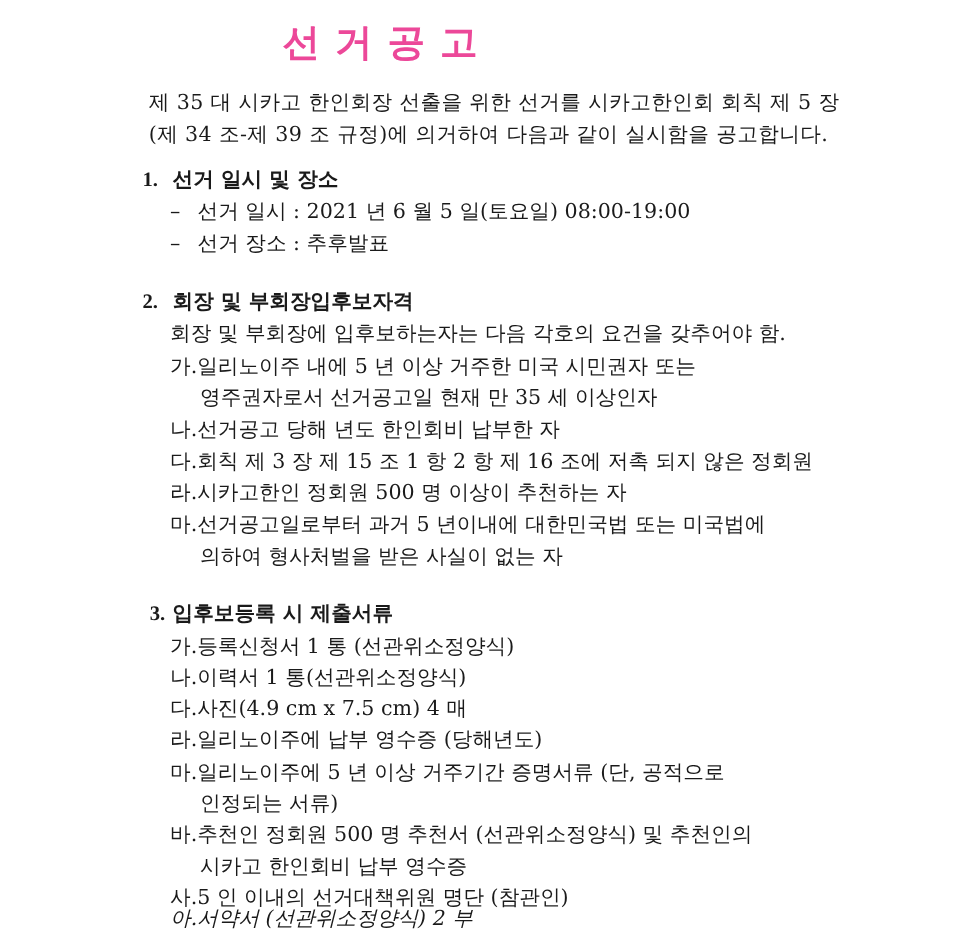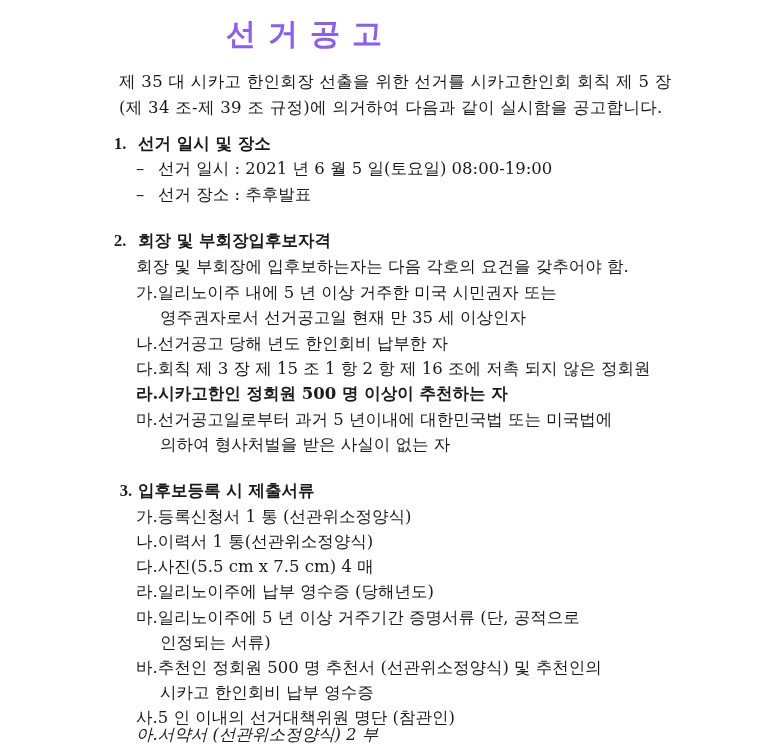--- a/index.html
+++ b/index.html
@@ -1,20 +1,20 @@
 <!DOCTYPE html>
 <html><head>
 <meta charset="utf-8">
 <style>
   html, body { margin:0; padding:0; background:#ffffff; }
   body { width:768px; height:753px; overflow:hidden; position:relative;
          font-family:"DejaVu Serif", "Liberation Serif", serif; color:#1a1a1a; }
   .title { position:absolute; top:14px; left:0; width:620px; text-align:center;
            font-family:"DejaVu Sans", sans-serif; font-weight:bold; font-size:30px;
-           letter-spacing:12px; color:#8b5cf6; }
+           letter-spacing:12px; color:#ec4899; }
   .line { position:absolute; white-space:nowrap; font-size:16.5px; line-height:22px; }
   .intro { left:92px; letter-spacing:0.3px;margin-left:27px; }
   .heading { left:114px; font-family:"DejaVu Sans", sans-serif; font-weight:bold; font-size:16.5px; }
   .heading .num { font-family:"Liberation Serif", serif; font-weight:bold; display:inline-block; width:24px; }
   .dash { left:136px; }
   .dash .mark { display:inline-block; width:22px; }
   .body { left:136px; }
   .cont { left:160px; }
 </style>
 </head>
@@ -37,30 +37,30 @@
   </div>
 
   <div class="line heading" style="top:230px;">
     <span class="num">2.</span><span>회장 및 부회장입후보자격</span>
   </div>
   <div class="line body" style="top:256px;">회장 및 부회장에 입후보하는자는 다음 각호의 요건을 갖추어야 함.</div>
   <div class="line body" style="top:282px;">가.일리노이주 내에 5 년 이상 거주한 미국 시민권자 또는</div>
   <div class="line cont" style="top:307px;">영주권자로서 선거공고일 현재 만 35 세 이상인자</div>
   <div class="line body" style="top:333px;">나.선거공고 당해 년도 한인회비 납부한 자</div>
   <div class="line body" style="top:358px;">다.회칙 제 3 장 제 15 조 1 항 2 항 제 16 조에 저촉 되지 않은 정회원</div>
-  <div class="line body" style="top:383px;font-weight:bold;">라.시카고한인 정회원 500 명 이상이 추천하는 자</div>
+  <div class="line body" style="top:383px;">라.시카고한인 정회원 500 명 이상이 추천하는 자</div>
   <div class="line body" style="top:409px;">마.선거공고일로부터 과거 5 년이내에 대한민국법 또는 미국법에</div>
   <div class="line cont" style="top:434px;">의하여 형사처벌을 받은 사실이 없는 자</div>
 
   <div class="line heading" style="top:480px;text-align:center;">
     <span class="num">3.</span><span>입후보등록 시 제출서류</span>
   </div>
   <div class="line body" style="top:506px;">가.등록신청서 1 통 (선관위소정양식)</div>
   <div class="line body" style="top:531px;">나.이력서 1 통(선관위소정양식)</div>
-  <div class="line body" style="top:556px;">다.사진(5.5 cm x 7.5 cm) 4 매</div>
+  <div class="line body" style="top:556px;">다.사진(4.9 cm x 7.5 cm) 4 매</div>
   <div class="line body" style="top:581px;">라.일리노이주에 납부 영수증 (당해년도)</div>
   <div class="line body" style="top:607px;">마.일리노이주에 5 년 이상 거주기간 증명서류 (단, 공적으로</div>
   <div class="line cont" style="top:632px;">인정되는 서류)</div>
   <div class="line body" style="top:657px;">바.추천인 정회원 500 명 추천서 (선관위소정양식) 및 추천인의</div>
   <div class="line cont" style="top:682px;">시카고 한인회비 납부 영수증</div>
   <div class="line body" style="top:707px;">사.5 인 이내의 선거대책위원 명단 (참관인)</div>
   <div class="line body" style="top:724px;font-style:italic;">아.서약서 (선관위소정양식) 2 부</div>
 </div>
 
 </body></html>

